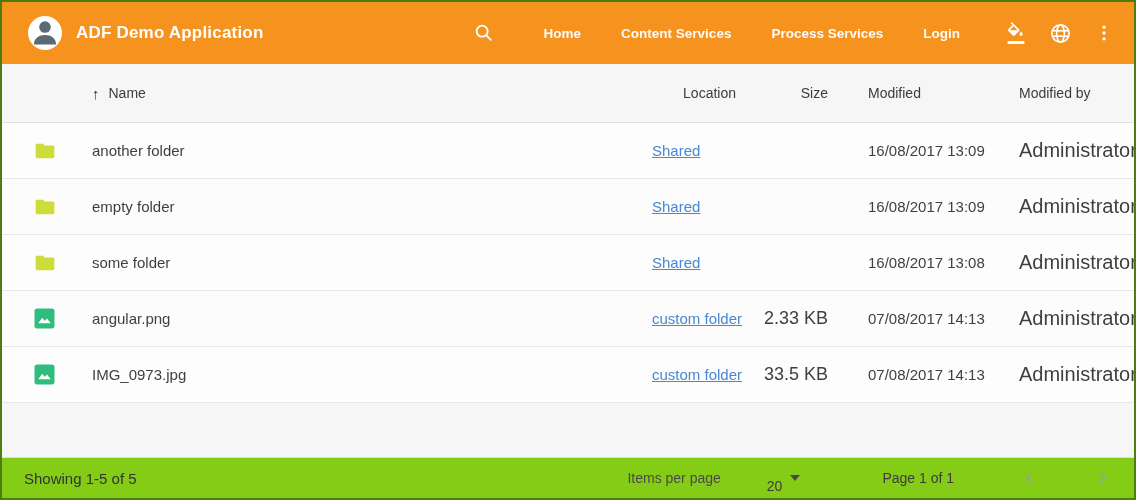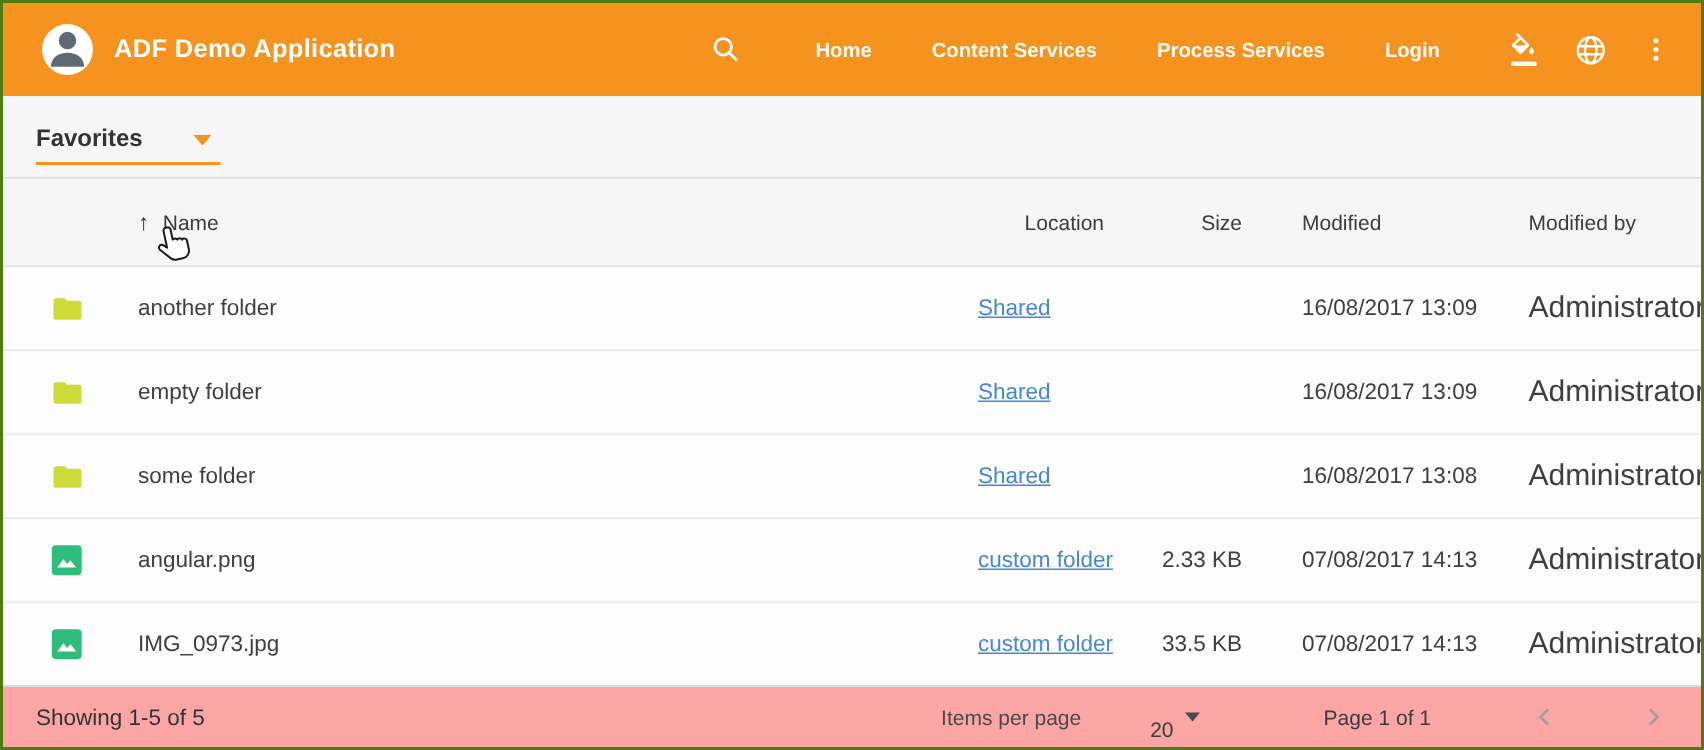--- a/index.html
+++ b/index.html
@@ -33,27 +33,27 @@
   .h-size { text-align:right; padding-right:4px; cursor:pointer; }
   .h-mod { padding-left:36px; cursor:pointer; }
   .h-modby { padding-left:9px; cursor:pointer; }
 
   .trow { height:56px; background:#fcfcfc; border-bottom:1px solid #e7e7e7; cursor:pointer; }
   .trow:nth-child(odd) { background:#fdfdfd; }
   .cell-icon { padding-left:32px; display:flex; align-items:center; }
   .cell-name { font-size:15px; color:#3f3f3f; }
   .cell-loc { padding-left:10px; }
   .cell-loc a { font-size:15px; color:#4787d4; text-decoration:underline; cursor:pointer; }
-  .cell-size { font-size:15px; color:#3f3f3f; text-align:right; padding-right:4px; }
+  .cell-size { font-size:18px; color:#3f3f3f; text-align:right; padding-right:4px; }
   .cell-mod { font-size:15px; color:#3f3f3f; padding-left:36px; white-space:nowrap; }
   .cell-modby { font-size:20px; color:#3f3f3f; padding-left:9px; }
   .file-icon svg { display:block; }
 
   
-  .pager { height:41px; border-top:1px solid #dcdcdc; background:#fca5a5; display:flex; align-items:center; padding:0 22px; position:absolute; left:0; right:0; bottom:0; }
+  .pager { height:41px; border-top:1px solid #dcdcdc; background:#84cc16; display:flex; align-items:center; padding:0 22px; position:absolute; left:0; right:0; bottom:0; }
   .showing { font-size:15px; color:#333333; }
   .pager .spacer { flex:1; }
   .pager-right { display:flex; align-items:center;gap:36px; }
   .ipp-label { font-size:14px; color:#4a4a4a; }
   .ipp-select { display:inline-flex; align-items:center; gap:8px; margin-left:10px; cursor:pointer; }
   .ipp-value { font-size:14px; color:#3c3c3c;margin-top:16px; }
   .caret-small { width:0; height:0; border-left:5px solid transparent; border-right:5px solid transparent; border-top:6px solid #4a4a4a; display:inline-block; }
   .page-label { font-size:14px; color:#3c3c3c; margin-left:46px; }
   .chev { width:20px; height:20px; display:flex; align-items:center; justify-content:center; cursor:pointer; }
   .chev.prev { margin-left:30px; }
@@ -108,31 +108,20 @@
       <span class="tool-icon">
         <svg width="20" height="22" viewBox="0 0 24 24" fill="#ffffff">
             <circle cx="12" cy="5" r="2"></circle>
             <circle cx="12" cy="12" r="2"></circle>
             <circle cx="12" cy="19" r="2"></circle>
           </svg>
       </span>
     </div>
   </header>
 
-  <div class="subbar">
-    <div class="view-selector">
-      <span class="label">Favorites</span>
-      <span class="caret-down"></span>
-    </div>
-    <span class="cursor-hand">
-      <svg width="23" height="27" viewBox="0 0 18 22" fill="#ffffff" stroke="#1c1c1c" stroke-width="1.1" stroke-linejoin="round">
-          <path d="M6.5 1.5c-.9 0-1.6.7-1.6 1.6v9.2l-1.6-1.7c-.6-.6-1.6-.7-2.2-.1-.6.6-.7 1.5-.1 2.2l4.6 5.5c.8 1 2 1.5 3.3 1.5h3.1c2.4 0 4.3-1.9 4.3-4.3v-4.6c0-.8-.7-1.5-1.5-1.5-.4 0-.7.1-1 .4-.2-.6-.8-1-1.5-1-.4 0-.8.2-1.1.4-.3-.5-.8-.8-1.4-.8-.4 0-.7.1-1 .3V3.1c0-.9-.7-1.6-1.6-1.6z"></path>
-        </svg>
-    </span>
-  </div>
 
   <div>
     <div class="grid-row thead">
       <div class="hcell"></div>
       <div class="hcell h-name">
         <span class="sort-arrow">↑</span>
         <span>Name</span>
       </div>
       <div class="hcell h-loc">Location</div>
       <div class="hcell h-size">Size</div>

